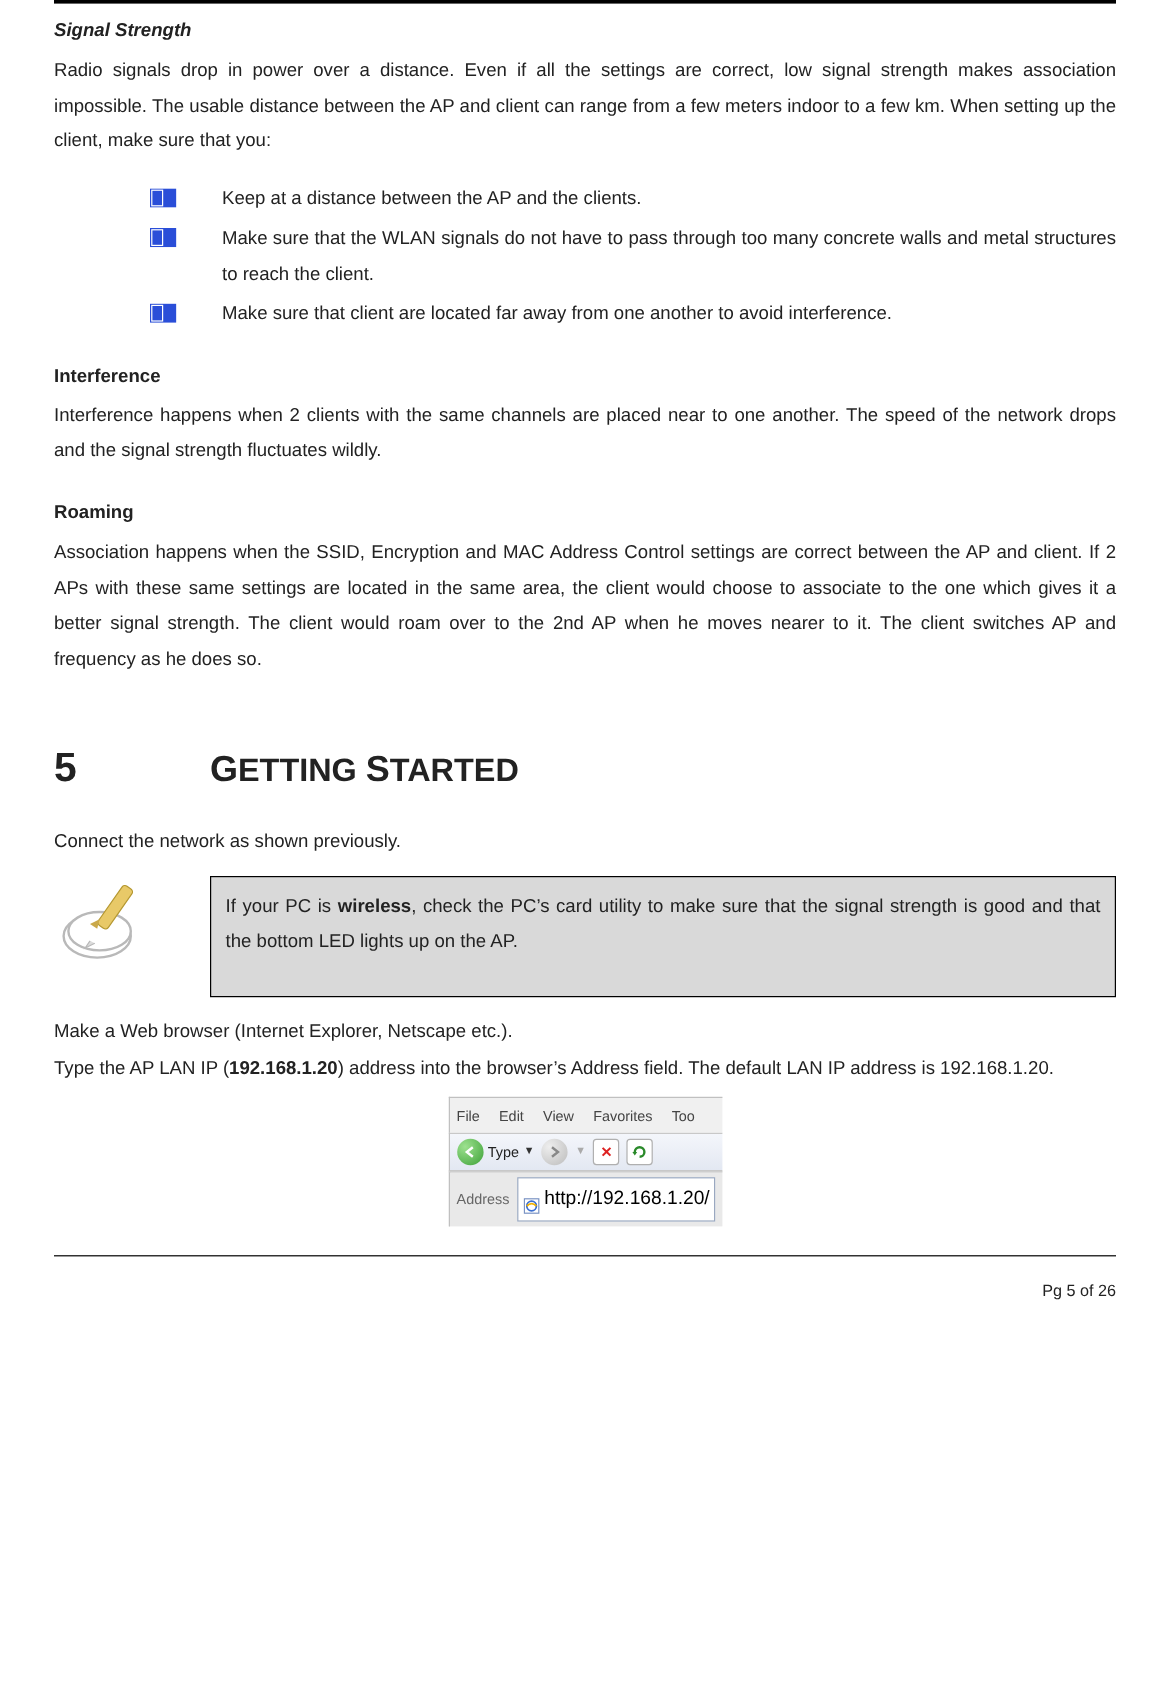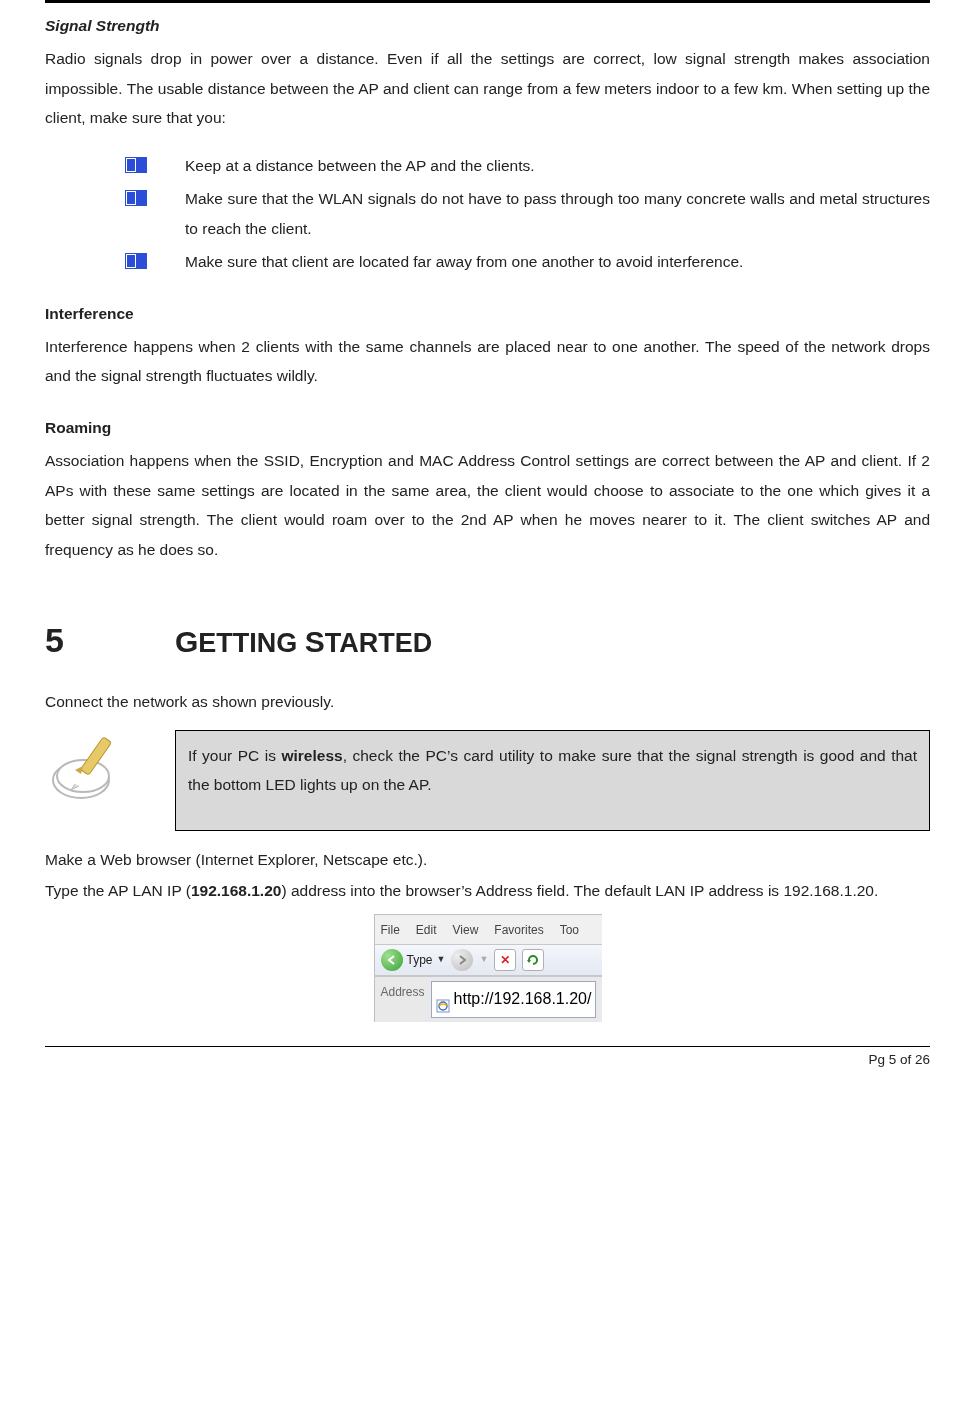--- a/index.html
+++ b/index.html
@@ -128,41 +128,42 @@
   .green { background: radial-gradient(circle at 30% 30%, #9de18f, #3da137); color:#fff; }
   .grey  { background: radial-gradient(circle at 30% 30%, #eee, #bcbcbc); color:#888; }
   .stop-box { width:20px; height:20px; border:1px solid #b0b0b0; background:#fff; border-radius:3px; display:flex; align-items:center; justify-content:center; color:#d22; font-weight:bold; font-size:12px; }
   .refresh-box { width:20px; height:20px; border:1px solid #b0b0b0; background:#fff; border-radius:3px; display:flex; align-items:center; justify-content:center; color:#2a8a2a; font-weight:bold; font-size:13px; }
   .addr-row {
     background: #e9e9e9;
     border-top: 1px solid #c8c8c8;
     border-left: 1px solid #c0c0c0;
     padding: 4px 6px;
     display: flex;
+    align-items: center;
     gap: 6px;
     font-family: Tahoma, sans-serif;
     font-size: 12px;
     color: #666;
   }
   .addr-field {
     flex: 1;
     background: #fff;
     border: 1px solid #9aa8c0;
     padding: 2px 4px;
     color: #000;
     display: flex;
     align-items: center;
     gap: 4px;
     font-size: 16px;
   }
   .ie-icon { width:14px; height:14px; display:inline-block; }
   .footer {
     border-top: 1.5px solid #000;
     margin-top: 24px;
-    padding-top: 0;
+    padding-top: 16px;
     text-align: right;
     font-size: 13.5px;
   }
   b { font-weight: bold; }
   .tri { font-size:9px; color:#333; }
 </style>
 </head>
 <body>
 
 <div class="page">

